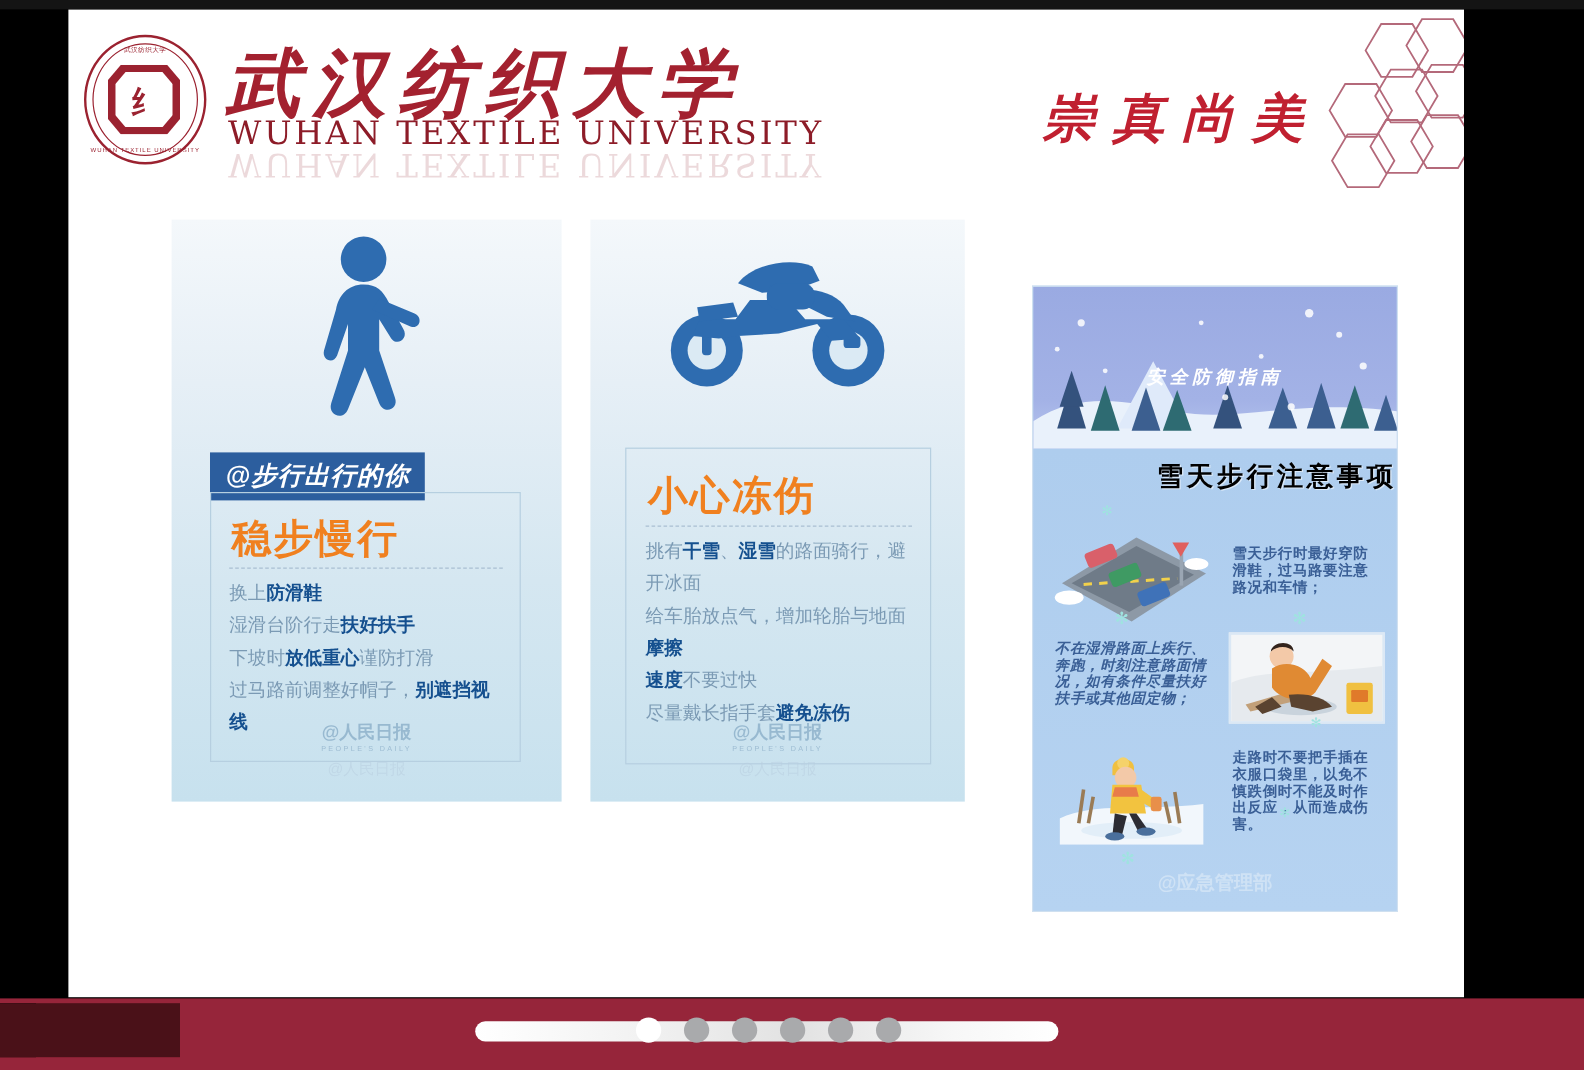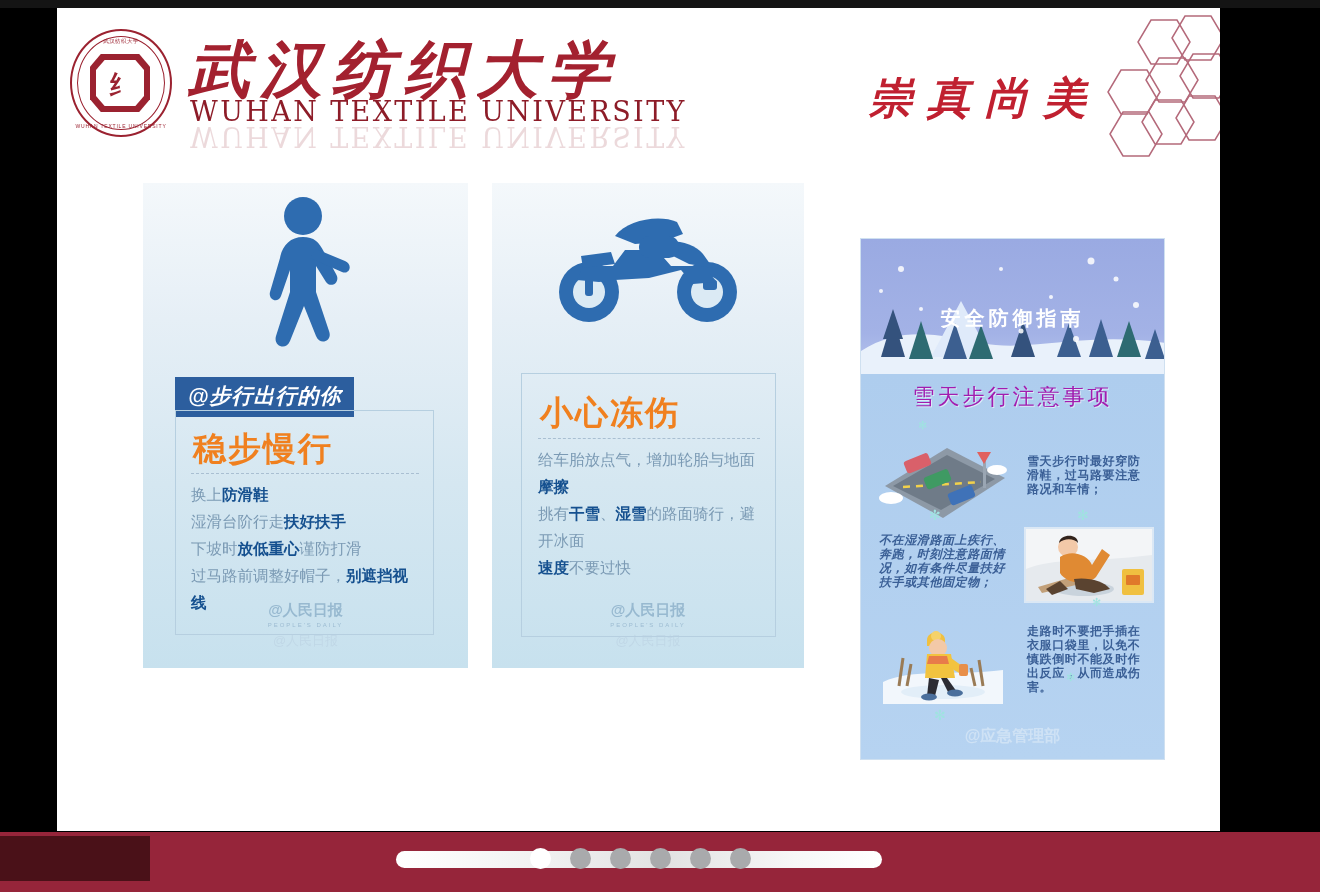--- a/index.html
+++ b/index.html
@@ -70,24 +70,24 @@
   .wm1{bottom:48px;font-size:15px;font-weight:bold;opacity:.85;}
   .wmsub{position:absolute;left:0;width:100%;text-align:center;font-size:6px;letter-spacing:2px;color:#9dbcd2;}
   .wm2{position:absolute;left:0;width:100%;text-align:center;bottom:18px;font-size:13px;color:#b9cfe0;opacity:.55;}
 
   
   .card3{position:absolute;left:803px;top:55px;width:305px;height:522px;overflow:hidden;
     background:#b9d3ef;border:1px solid #cfe0f0;box-sizing:border-box;}
   .c3sky{position:absolute;left:0;top:0;width:100%;height:135px;background:linear-gradient(180deg,#9aaae2 0%,#a3b2e6 70%,#b9c6ee 100%);}
   .c3title1{position:absolute;left:0;top:26px;width:100%;text-align:center;color:#fff;font-size:31px;font-weight:bold;
     letter-spacing:4px;font-family:"DejaVu Sans",sans-serif;}
-  .c3title2{position:absolute;left:0;top:66px;width:100%;text-align:center;color:#fff;font-size:20px;font-weight:bold;letter-spacing:4px;}
+  .c3title2{position:absolute;left:0;top:66px;width:100%;text-align:center;color:#fff;font-size:15px;font-weight:bold;letter-spacing:4px;font-style:italic;}
   .c3lower{position:absolute;left:0;top:135px;width:100%;bottom:0;background:linear-gradient(180deg,#aecdee 0%,#b6d3f1 100%);}
-  .c3sec{position:absolute;left:0;top:143px;width:100%;text-align:center;color:#a21caf;font-size:22px;
-    font-weight:normal;letter-spacing:3px;text-shadow:1px 1px 0 #dbe9f8;}
+  .c3sec{position:absolute;left:0;top:143px;width:100%;text-align:right;color:#000000;font-size:22px;
+    font-weight:bold;letter-spacing:3px;text-shadow:1px 1px 0 #dbe9f8;}
   .c3t{position:absolute;color:#3a5f96;font-size:12px;line-height:14px;font-weight:bold;letter-spacing:.6px;}
   .c3t1{left:166px;top:215px;width:120px;}
   .c3t2{left:18px;top:294px;width:128px;font-style:italic;}
   .c3t3{left:166px;top:385px;width:125px;}
   .c3wm{position:absolute;left:0;bottom:12px;width:100%;text-align:center;color:#cfe2f5;font-size:16px;font-weight:bold;}
   .snowfl{position:absolute;color:#9fe3e0;font-size:14px;}
 
   
   .botbar{position:absolute;left:0;top:832px;width:1320px;height:60px;background:#96253a;}
   .shareLbl{position:absolute;left:0;top:836px;width:150px;height:45px;background:#4a1118;color:#fff;font-size:25px;
@@ -185,23 +185,24 @@
             <path d="M100 38 C118 32 140 36 150 48 L160 62 L136 58 L116 48 Z"></path>
             <path d="M28 50 L58 46 L62 58 L30 62 Z"></path>
             <rect x="86" y="30" width="40" height="22" rx="10"></rect>
           </g>
         </svg>
       </div>
       <div class="panel c2panel"></div>
       <div class="ptitle c2title">小心冻伤</div>
       <div class="dash c2dash"></div>
       <div class="body c2body">
+        <div>挑有<b>干雪</b>、<b>湿雪</b>的路面骑行，避开冰面</div>
         <div>给车胎放点气，增加轮胎与地面<b>摩擦</b></div>
-        <div>挑有<b>干雪</b>、<b>湿雪</b>的路面骑行，避开冰面</div>
         <div><b>速度</b>不要过快</div>
+        <div>尽量戴长指手套<b>避免冻伤</b></div>
       </div>
       <div class="wm wm1">@人民日报</div>
       <div class="wmsub" style="bottom:40px">PEOPLE'S DAILY</div>
       <div class="wm2">@人民日报</div>
     </div>
 
     <div class="card3">
       <div class="c3sky">
         <svg width="305" height="135" viewBox="0 0 305 135" style="position:absolute;left:0;bottom:0">
           <path d="M0 112 C40 86 80 96 120 104 C170 114 220 92 305 104 L305 135 L0 135 Z" fill="#e9f1fb"></path>

